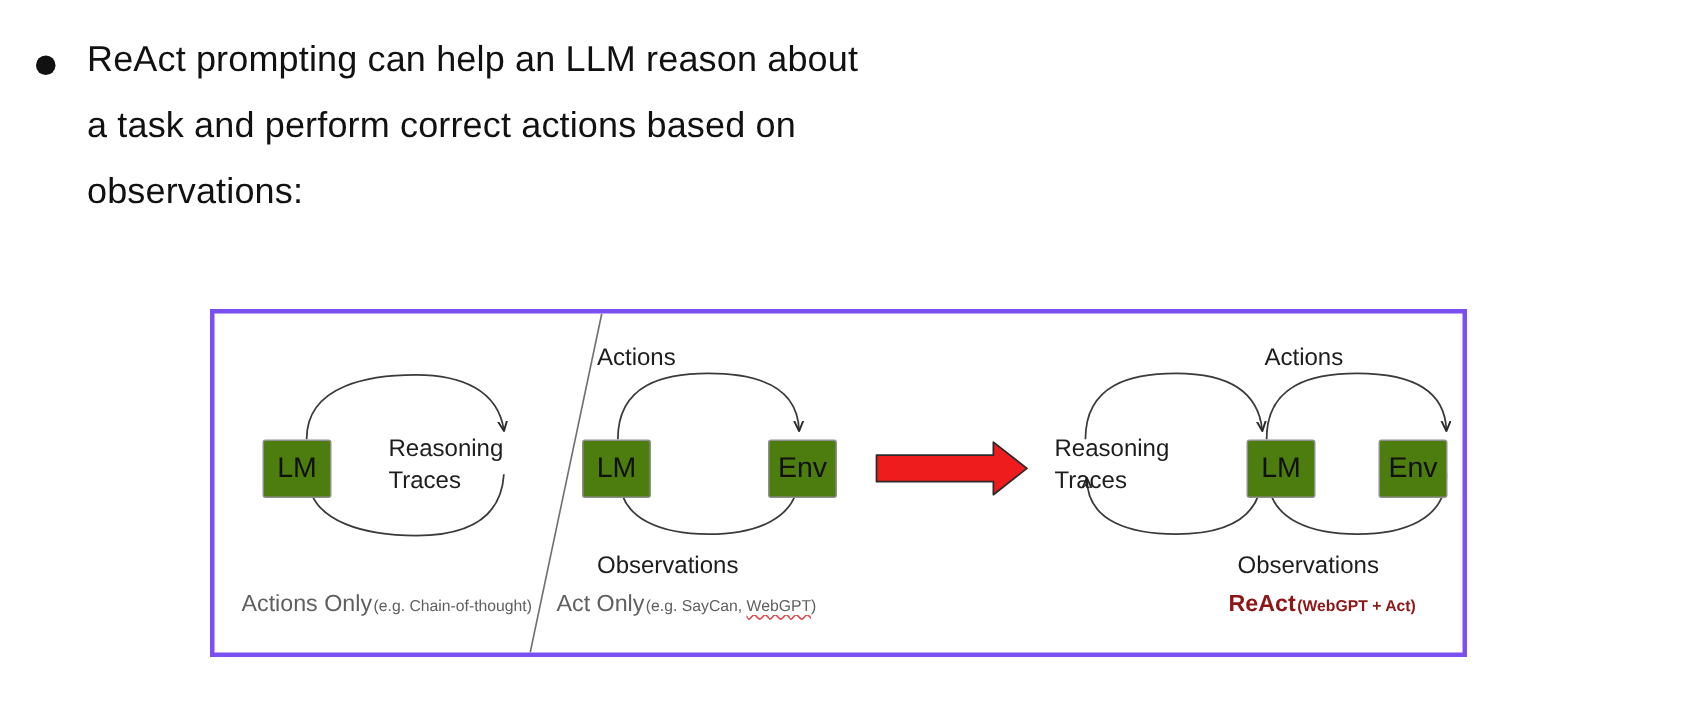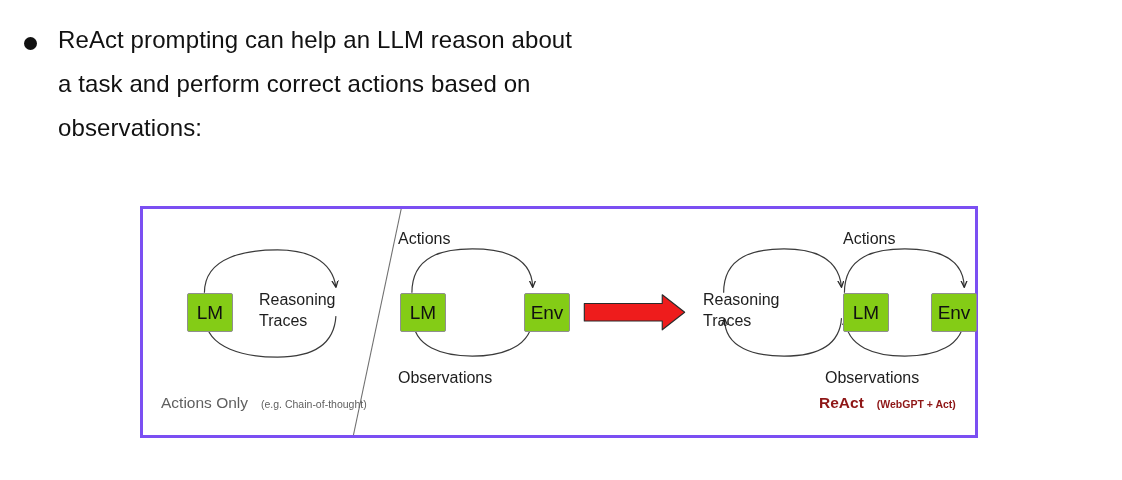--- a/index.html
+++ b/index.html
@@ -58,30 +58,29 @@
     position: absolute;
     left: 0;
     top: 0;
     width: 100%;
     height: 100%;
   }
 
   
   .node-box {
     position: absolute;
-    background: #84cc16;
+    background: #4d7c0f;
     border: 1.4px solid #8f8f8f;
     border-radius: 2px;
     display: flex;
     align-items: center;
     justify-content: center;
     font-size: 19px;
     color: #111111;
     box-sizing: border-box;
-    margin-left: 12px;
   }
 
   
   .flow-label {
     position: absolute;
     font-size: 16px;
     color: #1d1d1d;
     text-align: left;
     white-space: pre-line;
     line-height: 21px;
@@ -89,21 +88,21 @@
 
   .panel-caption {
     position: absolute;
     font-size: 15px;
     color: #5f5f5f;
     white-space: nowrap;
     display: flex;
     align-items: baseline;
   }
   .panel-caption .caption-main { font-size: 15.5px; }
-  .panel-caption .caption-sub  { font-size: 10.5px; margin-left: 13px; }
+  .panel-caption .caption-sub  { font-size: 10.5px; margin-left: 1px; }
   .panel-caption.react .caption-main {
     color: #8e1616;
     font-weight: bold;
     font-size: 15.5px;
   }
   .panel-caption.react .caption-sub {
     color: #8e1616;
     font-weight: bold;
     font-size: 10.5px;
   }
@@ -152,20 +151,24 @@
 Traces</div>
   <div class="panel-caption" style="left:18px; top:185px;">
     <span class="caption-main">Actions Only</span>
     <span class="caption-sub">(e.g. Chain-of-thought)</span>
   </div>
 
   <div class="node-box" style="left:245px; top:84px; width:46px; height:39px;">LM</div>
   <div class="node-box" style="left:369px; top:84px; width:46px; height:39px;">Env</div>
   <div class="flow-label" style="left:255px; top:19px; width:150px;">Actions</div>
   <div class="flow-label" style="left:255px; top:158px; width:150px;">Observations</div>
+  <div class="panel-caption" style="left:228px; top:185px;">
+    <span class="caption-main">Act Only</span>
+    <span class="caption-sub"><span>(e.g. SayCan, </span><span class="squiggle">WebGPT</span><span>)</span></span>
+  </div>
 
   <div class="flow-label" style="left:560px; top:80px; width:150px;">Reasoning
 Traces</div>
   <div class="node-box" style="left:688px; top:84px; width:46px; height:39px;">LM</div>
   <div class="node-box" style="left:776px; top:84px; width:46px; height:39px;">Env</div>
   <div class="flow-label" style="left:700px; top:19px; width:150px;">Actions</div>
   <div class="flow-label" style="left:682px; top:158px; width:150px;">Observations</div>
   <div class="panel-caption react" style="left:676px; top:185px;">
     <span class="caption-main">ReAct</span>
     <span class="caption-sub">(WebGPT + Act)</span>

